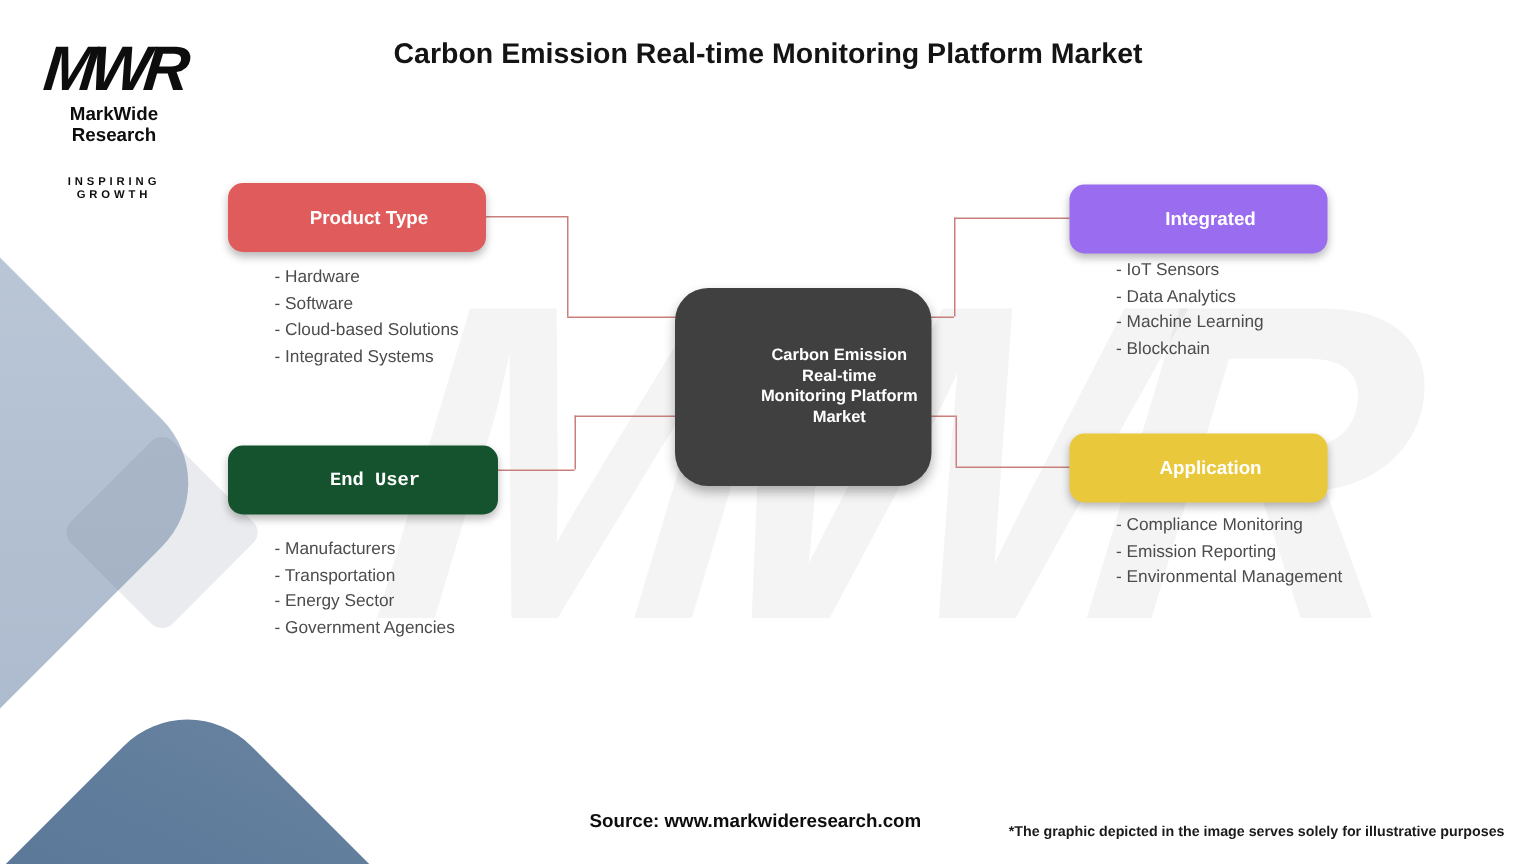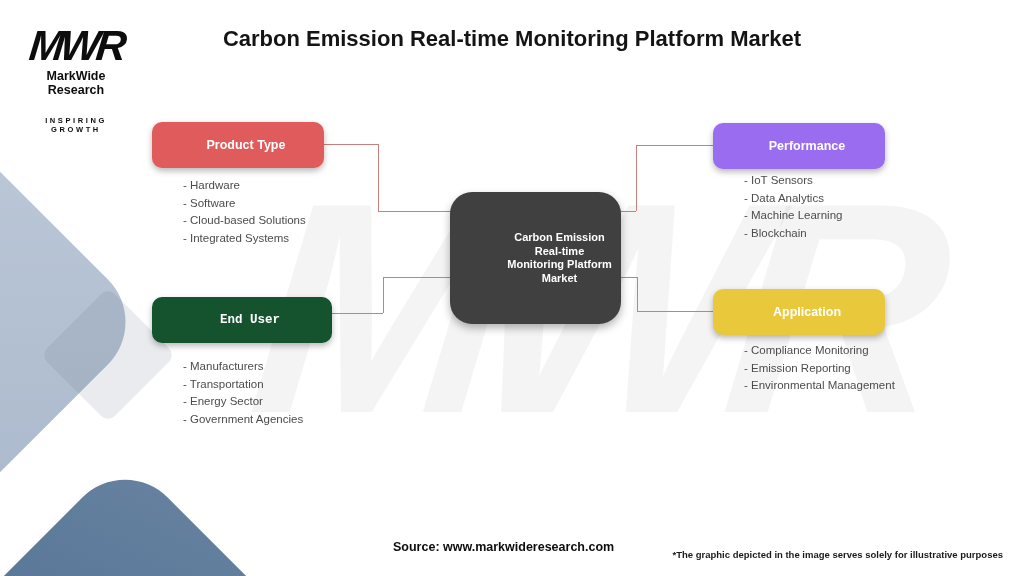--- a/index.html
+++ b/index.html
@@ -36,21 +36,21 @@
   
   .logo{left:20px;top:24px;width:112px;text-align:center;z-index:2;}
   .logo-monogram{
     font-size:42px;line-height:44px;font-weight:bold;font-style:italic;
     letter-spacing:-4px;color:#0d0d0d;transform:skewX(-6deg);
   }
   .logo-name{font-size:12.5px;font-weight:bold;color:#0d0d0d;margin-top:1px;}
   .logo-tagline{font-size:7.5px;font-weight:bold;letter-spacing:2.6px;color:#0d0d0d;margin-top:19px;}
   .page-title{
     left:0;right:0;top:26px;text-align:center;
-    font-size:22px;font-weight:bold;color:#141414;z-index:2;
+    font-size:19px;font-weight:bold;color:#141414;z-index:2;
   }
 
   
   .seg{background:#C9807D;z-index:1;}
   .seg.h{height:1px;}
   .seg.v{width:1px;}
 
   
   .cat-box{
     height:46px;border-radius:10px;z-index:2;
@@ -120,21 +120,21 @@
   <span>Carbon Emission</span>
   <span>Real-time</span>
   <span>Monitoring Platform</span>
   <span>Market</span>
 </div>
 
 <div id="box-product-type" class="abs cat-box" style="background-color: rgb(224, 91, 91);">
   <span>Product Type</span>
 </div>
 <div id="box-technology" class="abs cat-box" style="background-color: rgb(154, 108, 240);">
-  <span>Performance</span>
+  <span>Integrated</span>
 </div>
 <div id="box-end-user" class="abs cat-box" style="background-color: #14532d; font-family: Liberation Mono, monospace;">
   <span>End User</span>
 </div>
 <div id="box-application" class="abs cat-box" style="background-color: rgb(233, 201, 59);">
   <span>Application</span>
 </div>
 
 <div id="list-product-type" class="abs item-list">
   <div>- Hardware</div>

